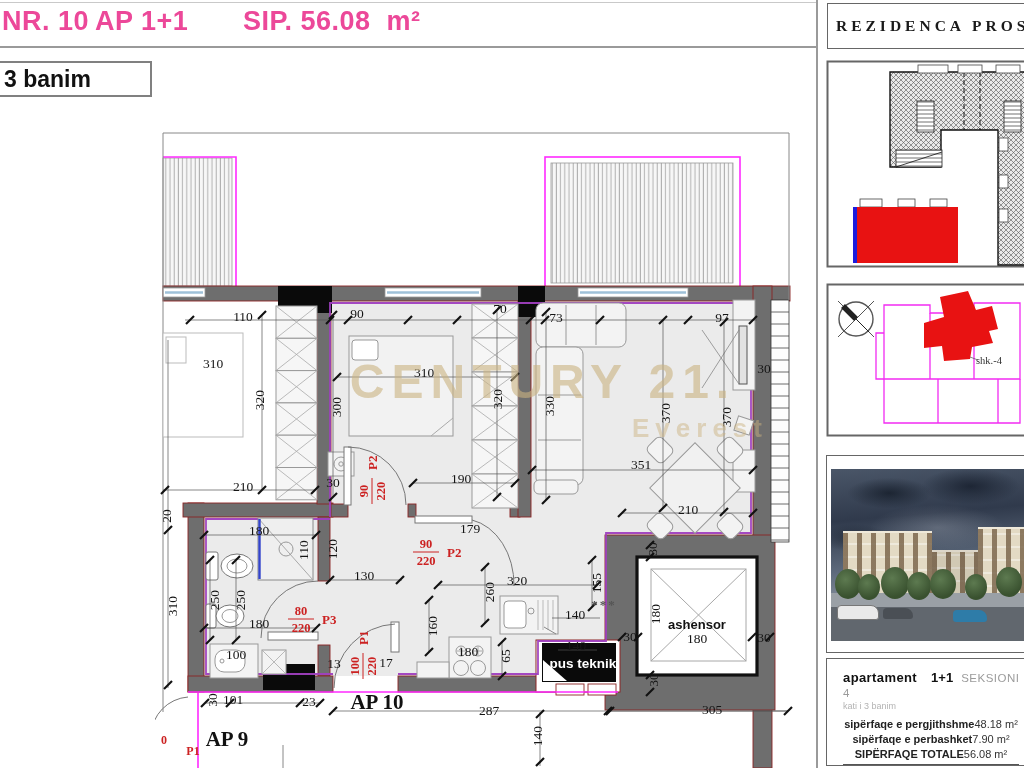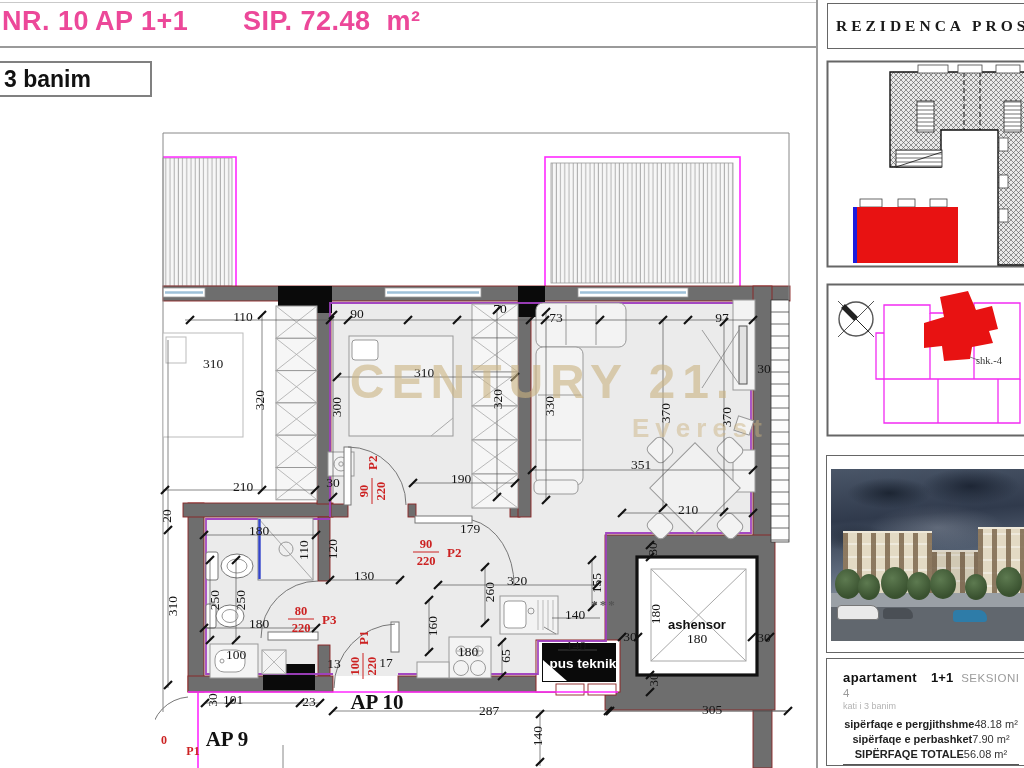--- a/index.html
+++ b/index.html
@@ -71,21 +71,21 @@
   .c3{left:63%;top:82%;width:34px;height:12px;background:#2e7ca8;}
 </style>
 </head>
 <body>
 
 <div id="root">
 
   <div class="hdr-topline"></div>
   <span class="hdr-text" style="left:2px">NR. 10</span>
   <span class="hdr-text" style="left:95px">AP 1+1</span>
-  <span class="hdr-text" style="left:243px">SIP. 72.48  m²</span>
+  <span class="hdr-text" style="left:243px">SIP. 56.08  m²</span>
   <div class="hdr-line"></div>
   <div class="floor-box">
     <span>3 banim</span>
   </div>
   <div class="vdivider"></div>
 
   <svg id="plan" class="abs" style="left:155px;top:120px" width="669" height="648" viewBox="155 120 669 648">
     <defs>
       <pattern id="vh" width="4.2" height="8" patternUnits="userSpaceOnUse">
         <rect width="4.2" height="8" fill="#f7f7f7"></rect>

